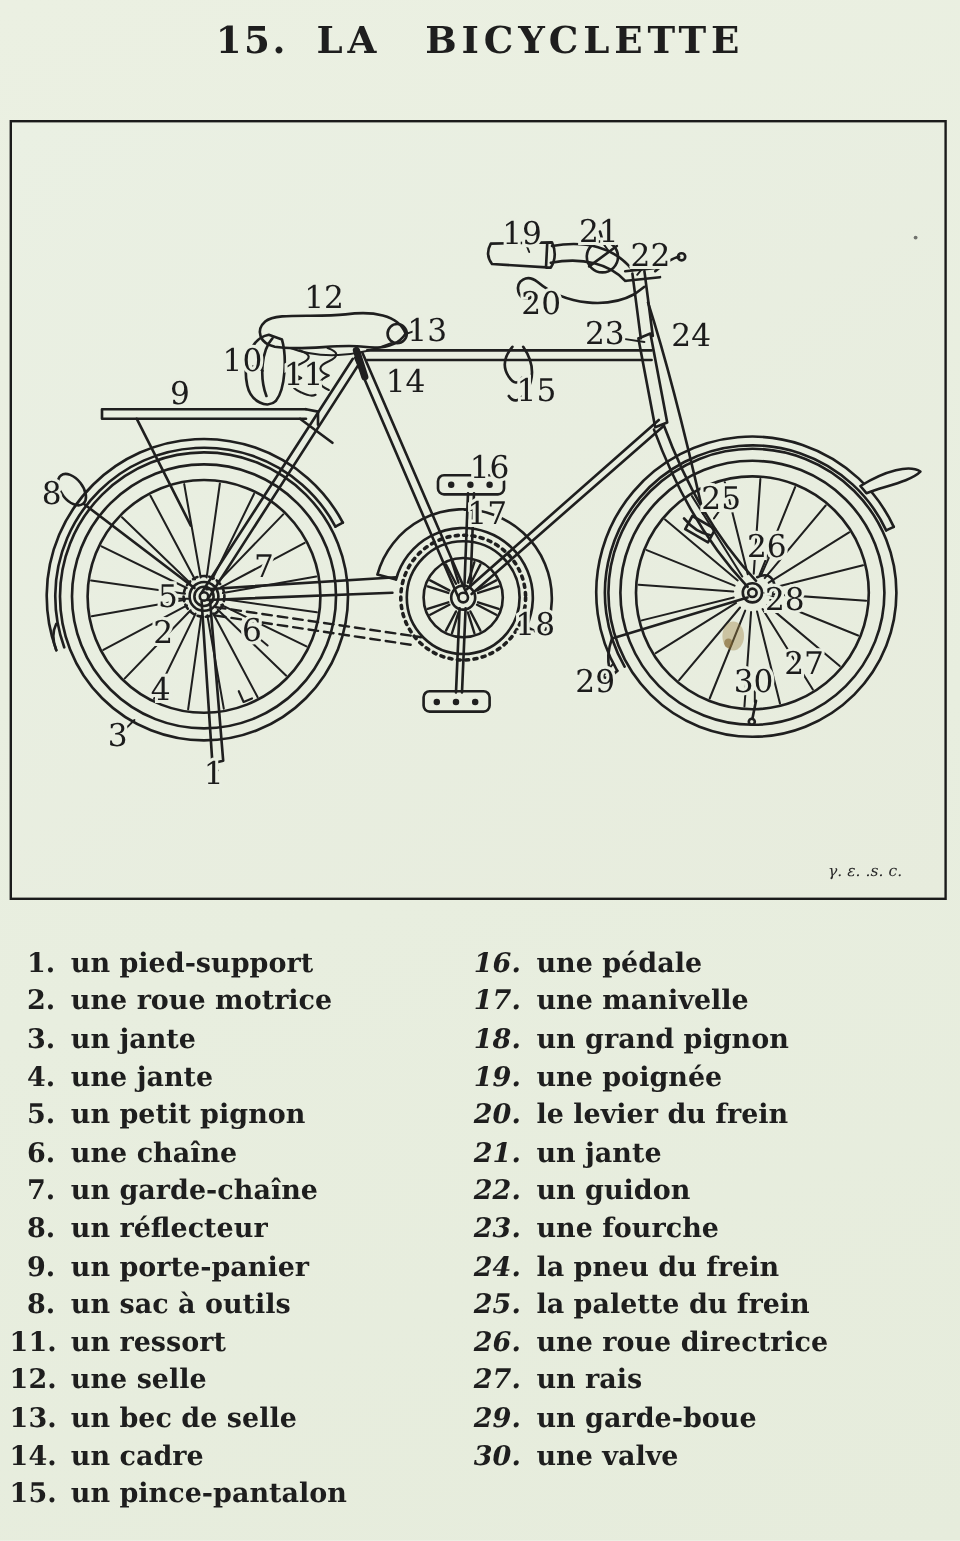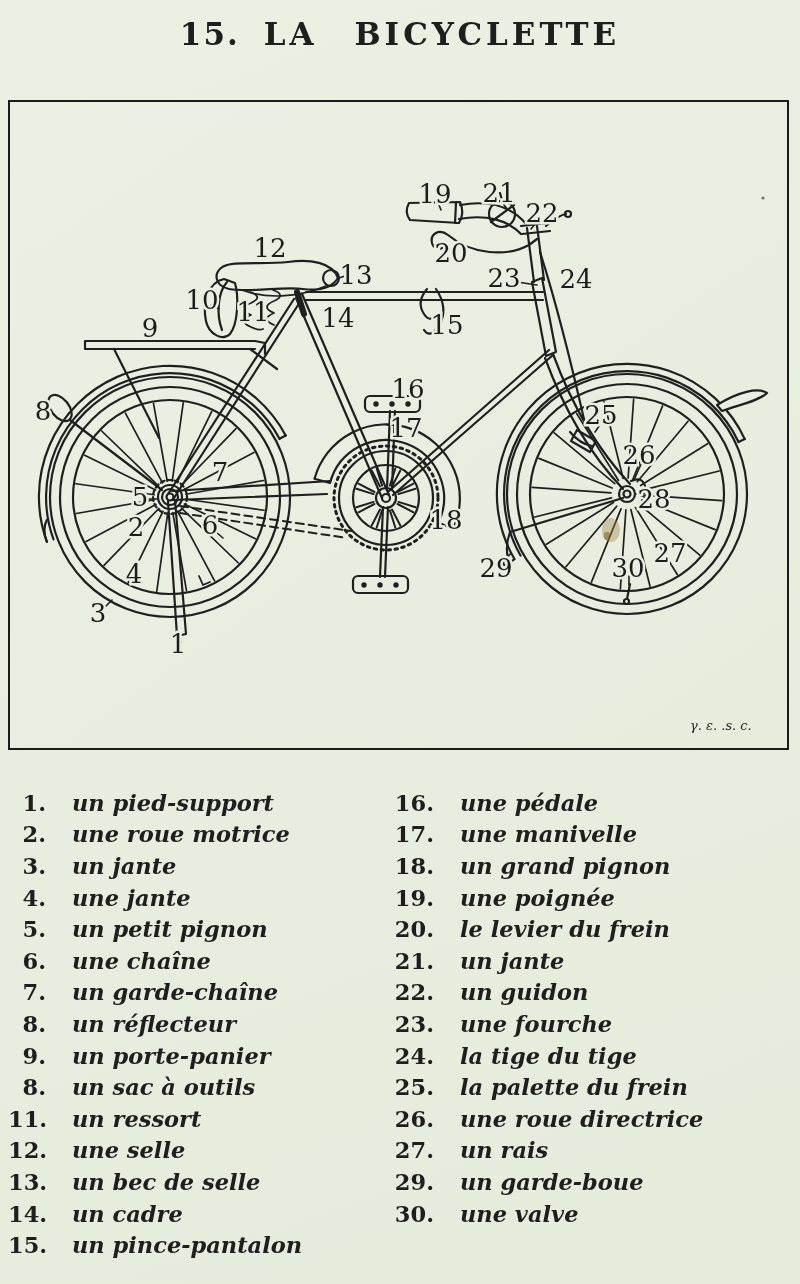--- a/index.html
+++ b/index.html
@@ -18,22 +18,22 @@
     position:absolute;left:8px;top:100px;width:781px;height:650px;
     border:2.5px solid #1b1b1b;box-sizing:border-box;
     background:linear-gradient(145deg,#eaf0e3,#e7ecdd);
   }
   .diagram-frame svg{display:block;}
   .vocab{position:absolute;top:787px;}
   .vocab-left{left:8px;width:375px;}
   .vocab-right{left:390px;width:404px;}
   .vrow{display:flex;align-items:center;height:31.6px;font-size:22.5px;font-weight:bold;white-space:nowrap;}
   .vnum{flex:none;width:38px;text-align:right;}
-  .vocab-right .vnum{width:44px;}
-  .vterm{margin-left:26px;font-style:italic;}
+  .vocab-right .vnum{width:44px;font-style:italic;}
+  .vterm{margin-left:13px;}
 </style>
 </head>
 <body>
 
 <div class="title">
   <span class="num">15.</span><span class="name">LA BICYCLETTE</span>
 </div>
 
 <div class="diagram-frame">
 <svg id="bike" viewBox="0 0 781 650" width="781" height="650" xmlns="http://www.w3.org/2000/svg">
@@ -354,21 +354,21 @@
     <div class="vrow">
       <span class="vnum">22.</span>
       <span class="vterm">un guidon</span>
     </div>
     <div class="vrow">
       <span class="vnum">23.</span>
       <span class="vterm">une fourche</span>
     </div>
     <div class="vrow">
       <span class="vnum">24.</span>
-      <span class="vterm">la tige du tige</span>
+      <span class="vterm">la pneu du frein</span>
     </div>
     <div class="vrow">
       <span class="vnum">25.</span>
       <span class="vterm">la palette du frein</span>
     </div>
     <div class="vrow">
       <span class="vnum">26.</span>
       <span class="vterm">une roue directrice</span>
     </div>
     <div class="vrow">

